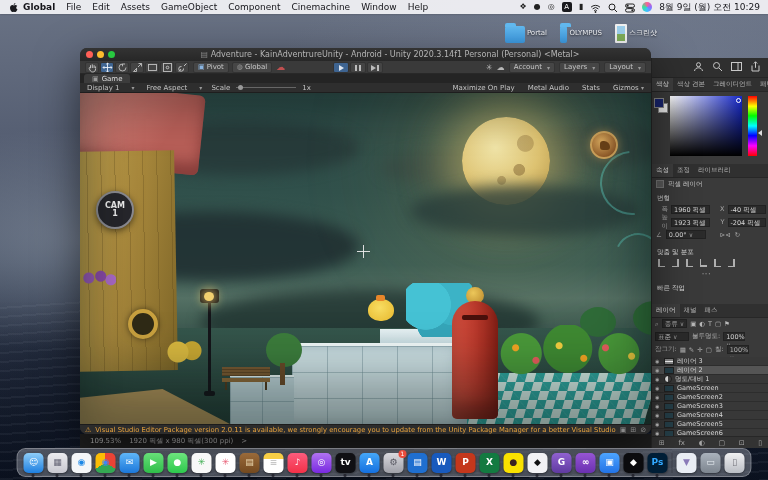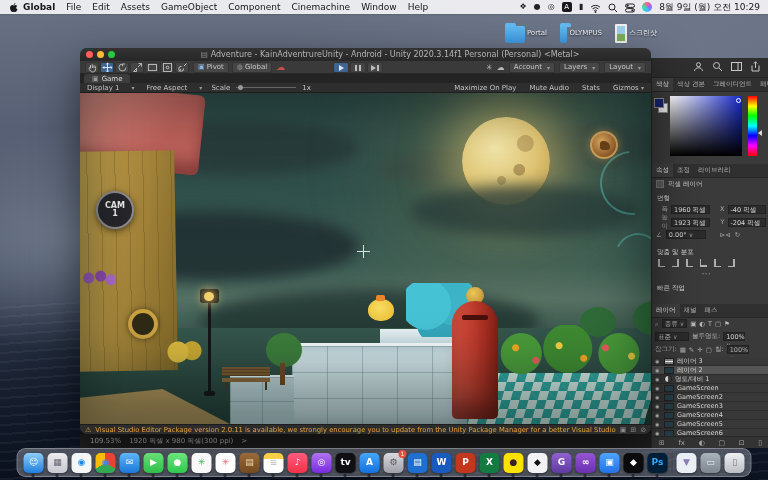--- a/index.html
+++ b/index.html
@@ -485,21 +485,21 @@
       </span>
     <span class="gb-dd">
         <span>Free Aspect</span>
         <span class="caret">▾</span>
       </span>
     <span>Scale</span>
     <span id="scale-line"></span>
     <span>1x</span>
     <span id="gb-right">
       <span class="gb-btn">Maximize On Play</span>
-      <span class="gb-btn">Mute Audio</span>
+      <span class="gb-btn">Metal Audio</span>
       <span class="gb-btn">Stats</span>
       <span class="gb-btn"><span>Gizmos</span> <span class="caret">▾</span></span>
     </span>
   </div>
 
   <div id="vp">
 
     <div class="cl" style="left:40px;top:28px;width:240px;height:54px;background:rgba(38,56,56,.85)"></div>
     <div class="cl" style="left:-20px;top:118px;width:300px;height:70px;background:rgba(32,48,50,.9)"></div>
     <div class="cl" style="left:300px;top:55px;width:200px;height:40px;background:rgba(45,66,64,.7)"></div>

